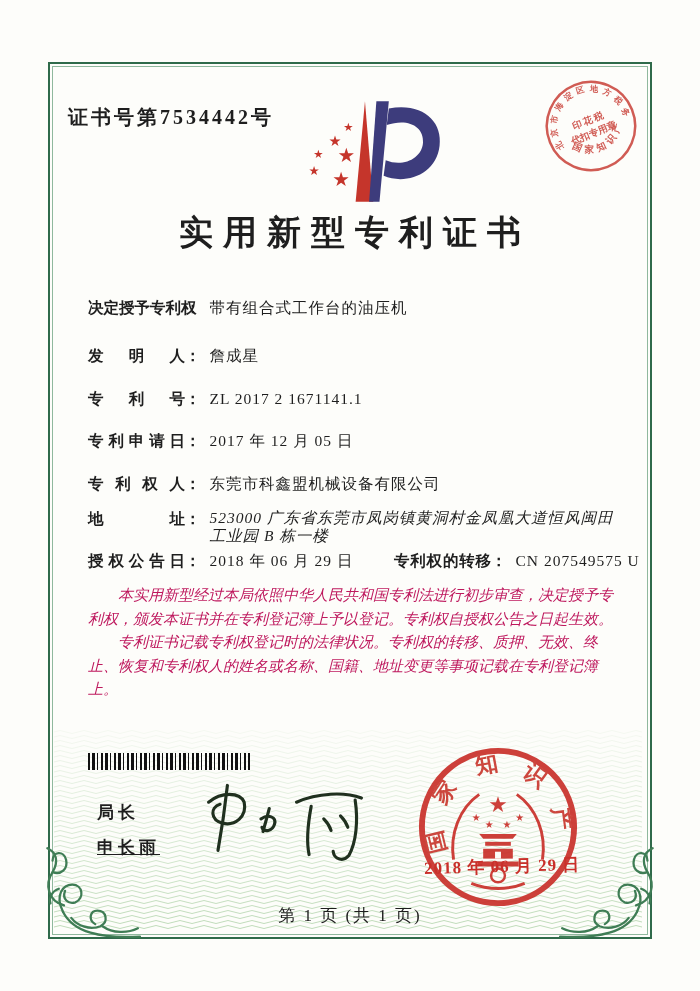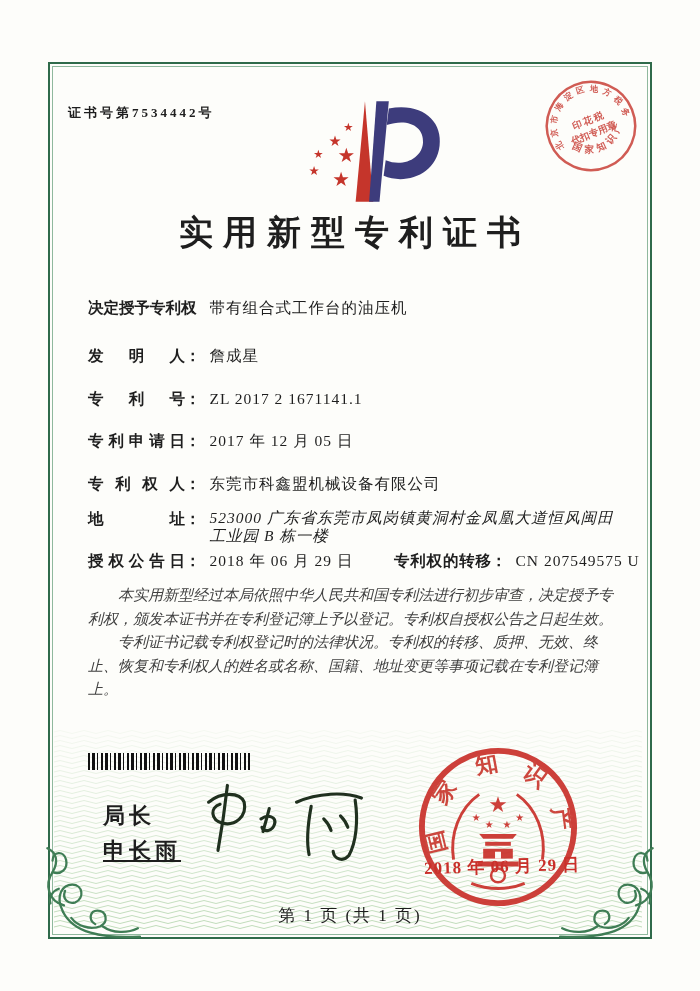--- a/index.html
+++ b/index.html
@@ -6,43 +6,43 @@
   .page{position:relative;width:700px;height:991px;background:#fdfdfa;overflow:hidden;
         font-family:"Liberation Serif","DejaVu Serif",serif;color:#1e1e1e;}
   
   .frame{position:absolute;left:48px;top:62px;width:600px;height:873px;
          border:2px solid #2f6a4a;z-index:1;}
   .frame-inner{position:absolute;inset:2px;border:1px solid #8fb89d;}
   .waves{position:absolute;left:54px;top:728px;width:588px;height:204px;z-index:0;}
   .corner{position:absolute;width:104px;height:104px;z-index:2;}
   .corner.bl{left:38px;top:843px;}
   .corner.br{left:558px;top:843px;transform:scaleX(-1);}
-  .cert-no{position:absolute;left:68px;top:104px;font-size:13px;letter-spacing:3px;
+  .cert-no{position:absolute;left:68px;top:104px;font-size:20px;letter-spacing:3px;
            font-weight:600;z-index:3;}
   .logo{position:absolute;left:282px;top:96px;width:168px;height:114px;z-index:3;}
   .tax-stamp{position:absolute;left:543px;top:78px;width:96px;height:96px;z-index:4;
              transform:rotate(-22deg);opacity:.85;}
   .title{position:absolute;left:0;top:210px;width:700px;text-align:center;
          font-size:34px;font-weight:700;letter-spacing:10px;text-indent:10px;z-index:3;}
   .fields{position:absolute;left:88px;top:0;width:540px;z-index:3;font-size:15.5px;}
   .frow{position:absolute;left:0;white-space:nowrap;}
   .frow .flabel{display:inline-block;width:97px;text-align:justify;text-align-last:justify;
                 font-weight:600;vertical-align:top;}
   .frow .fcolon{font-weight:600;}
   .frow .fvalue{margin-left:9px;letter-spacing:1px;}
   .frow.addr{white-space:normal;}
   .frow.addr .fvalue{display:inline-block;width:412px;vertical-align:top;line-height:18px;font-style:italic;}
   .pair2{position:absolute;left:306px;top:0;white-space:nowrap;}
   .legal{position:absolute;left:88px;top:584px;width:526px;z-index:3;
-         font-size:15px;line-height:23.5px;font-style:italic;color:#404040;}
+         font-size:15px;line-height:23.5px;font-style:italic;color:#be185d;}
   .legal p{margin:0;text-indent:2em;}
   .barcode{position:absolute;left:88px;top:753px;width:162px;height:17px;z-index:3;
            background:repeating-linear-gradient(90deg,#111 0 2px,transparent 2px 4px,
            #111 4px 7px,transparent 7px 9px,#111 9px 10px,transparent 10px 13px);}
-  .director{position:absolute;left:103px;z-index:3;font-size:22px;font-weight:600;letter-spacing:4px;}
+  .director{position:absolute;left:97px;z-index:3;font-size:17px;font-weight:600;letter-spacing:4px;}
   .dir-title{top:801px;}
   .dir-name{top:836px;text-decoration:underline;}
   .signature{position:absolute;left:196px;top:776px;width:178px;height:88px;z-index:3;}
   .big-seal{position:absolute;left:414px;top:743px;width:168px;height:168px;z-index:4;opacity:.92;}
   .seal-date{position:absolute;left:424px;top:855px;z-index:5;color:#c9302a;font-size:17px;
              font-weight:700;letter-spacing:1px;transform:rotate(-1.5deg);white-space:nowrap;}
   .footer{position:absolute;left:0;top:904px;width:700px;text-align:center;font-size:17px;
           letter-spacing:2px;z-index:3;}
   .red{fill:#c9382f;}
   .stamp-red{fill:#c94038;}

